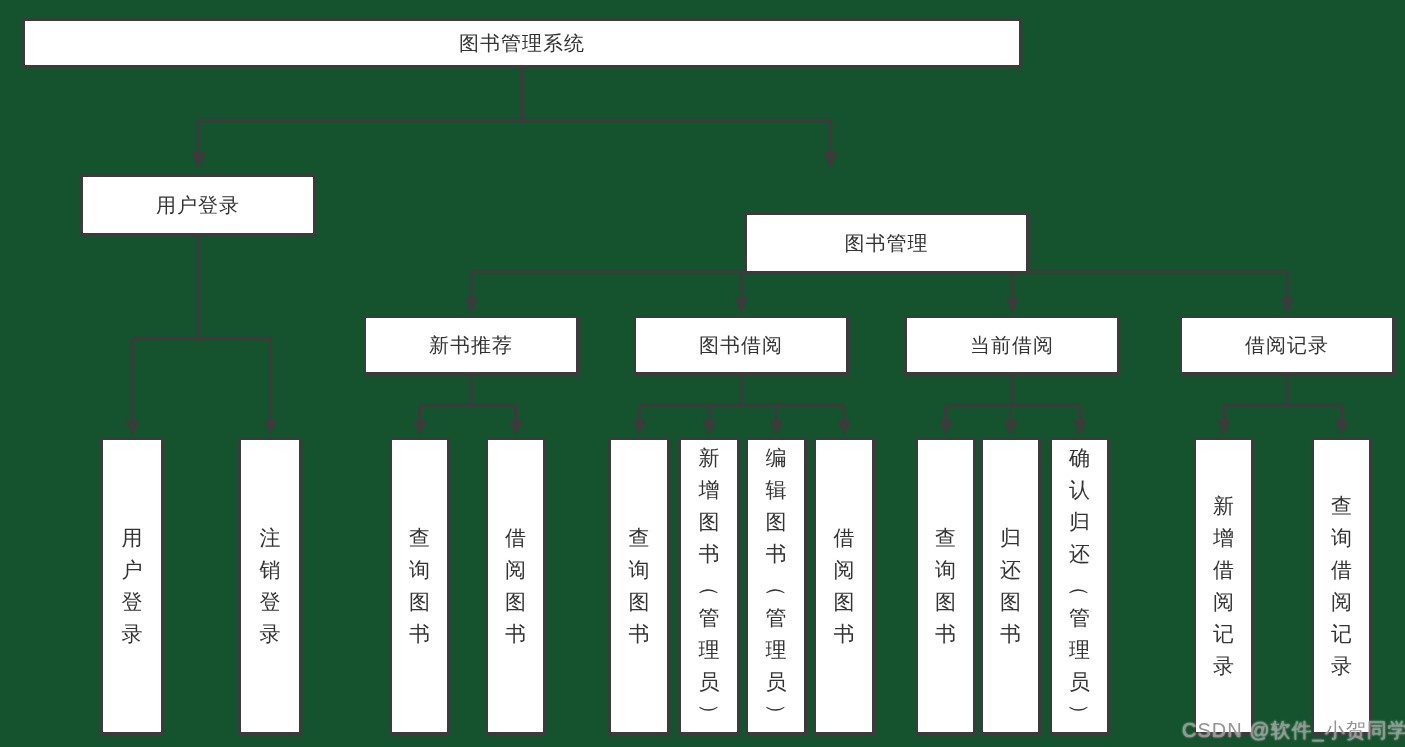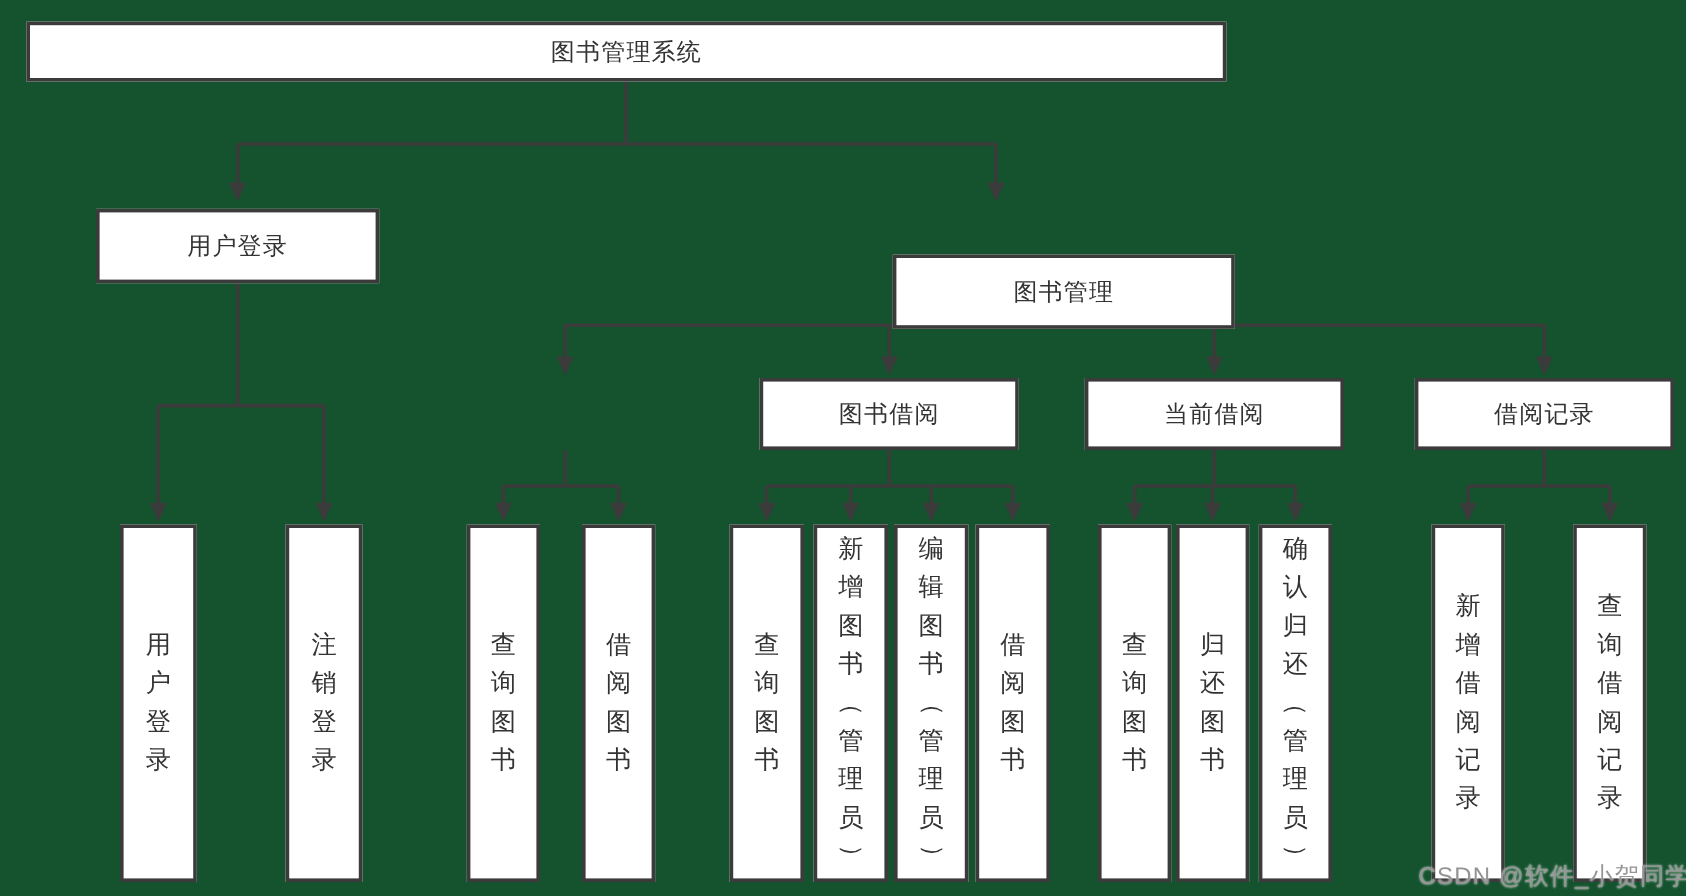--- a/index.html
+++ b/index.html
@@ -79,20 +79,23 @@
     <span>图书管理系统</span>
   </div>
 
   <div class="node node-b0">
     <span>用户登录</span>
   </div>
   <div class="node node-b1">
     <span>图书管理</span>
   </div>
 
+  <div class="node node-g g0">
+    <span>新书推荐</span>
+  </div>
   <div class="node node-g g1">
     <span>图书借阅</span>
   </div>
   <div class="node node-g g2">
     <span>当前借阅</span>
   </div>
   <div class="node node-g g3">
     <span>借阅记录</span>
   </div>
 

